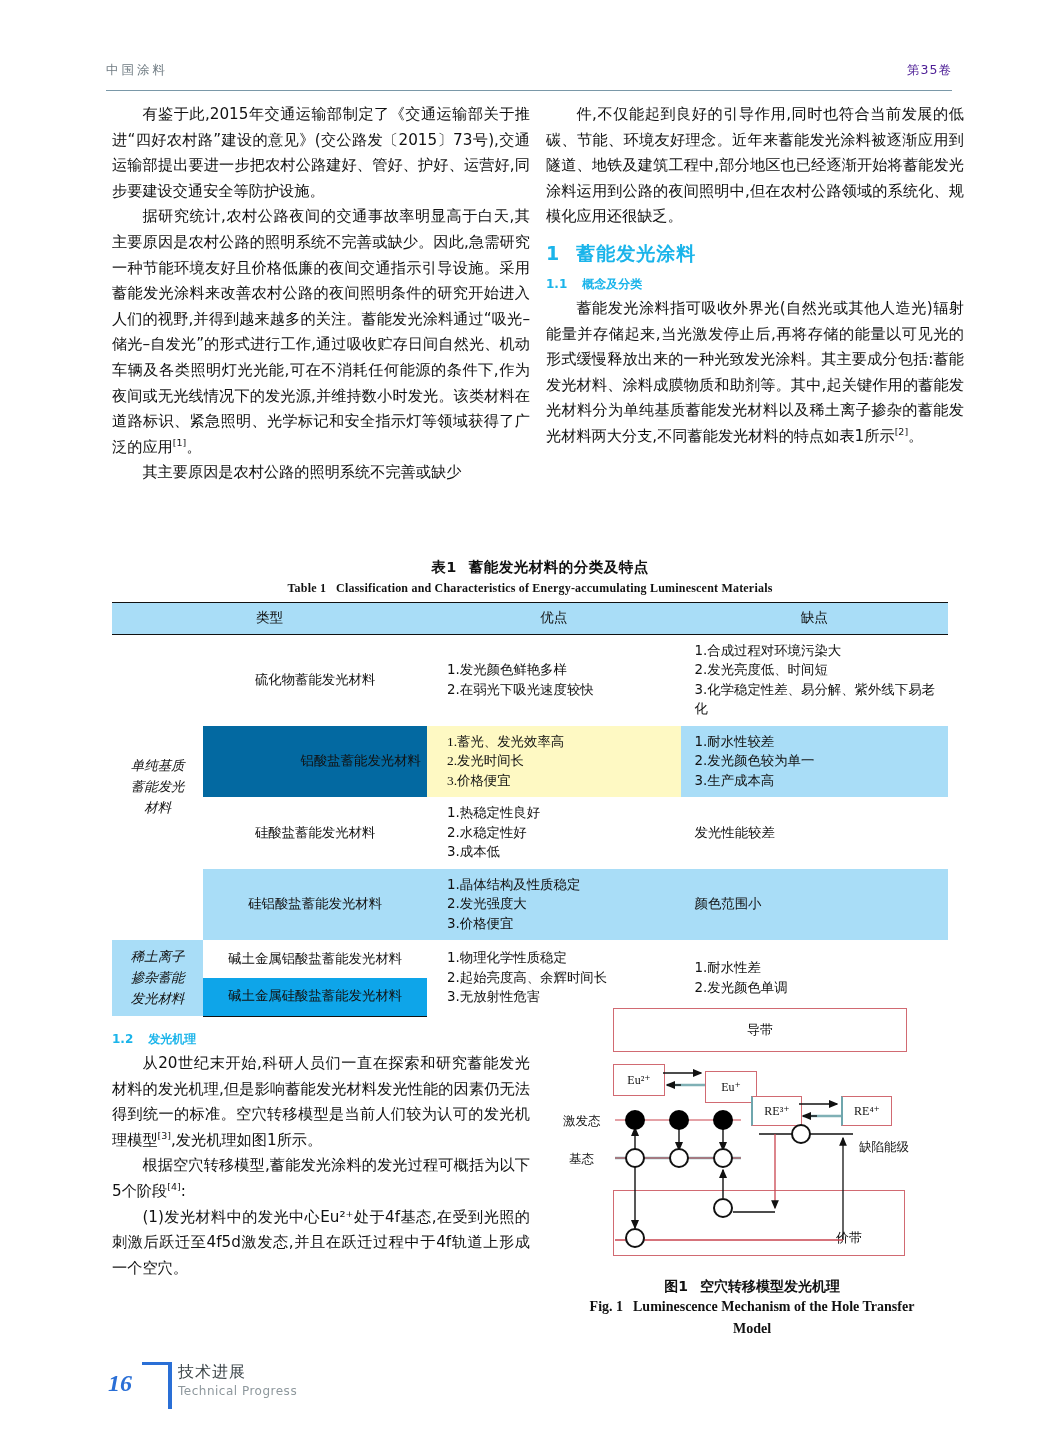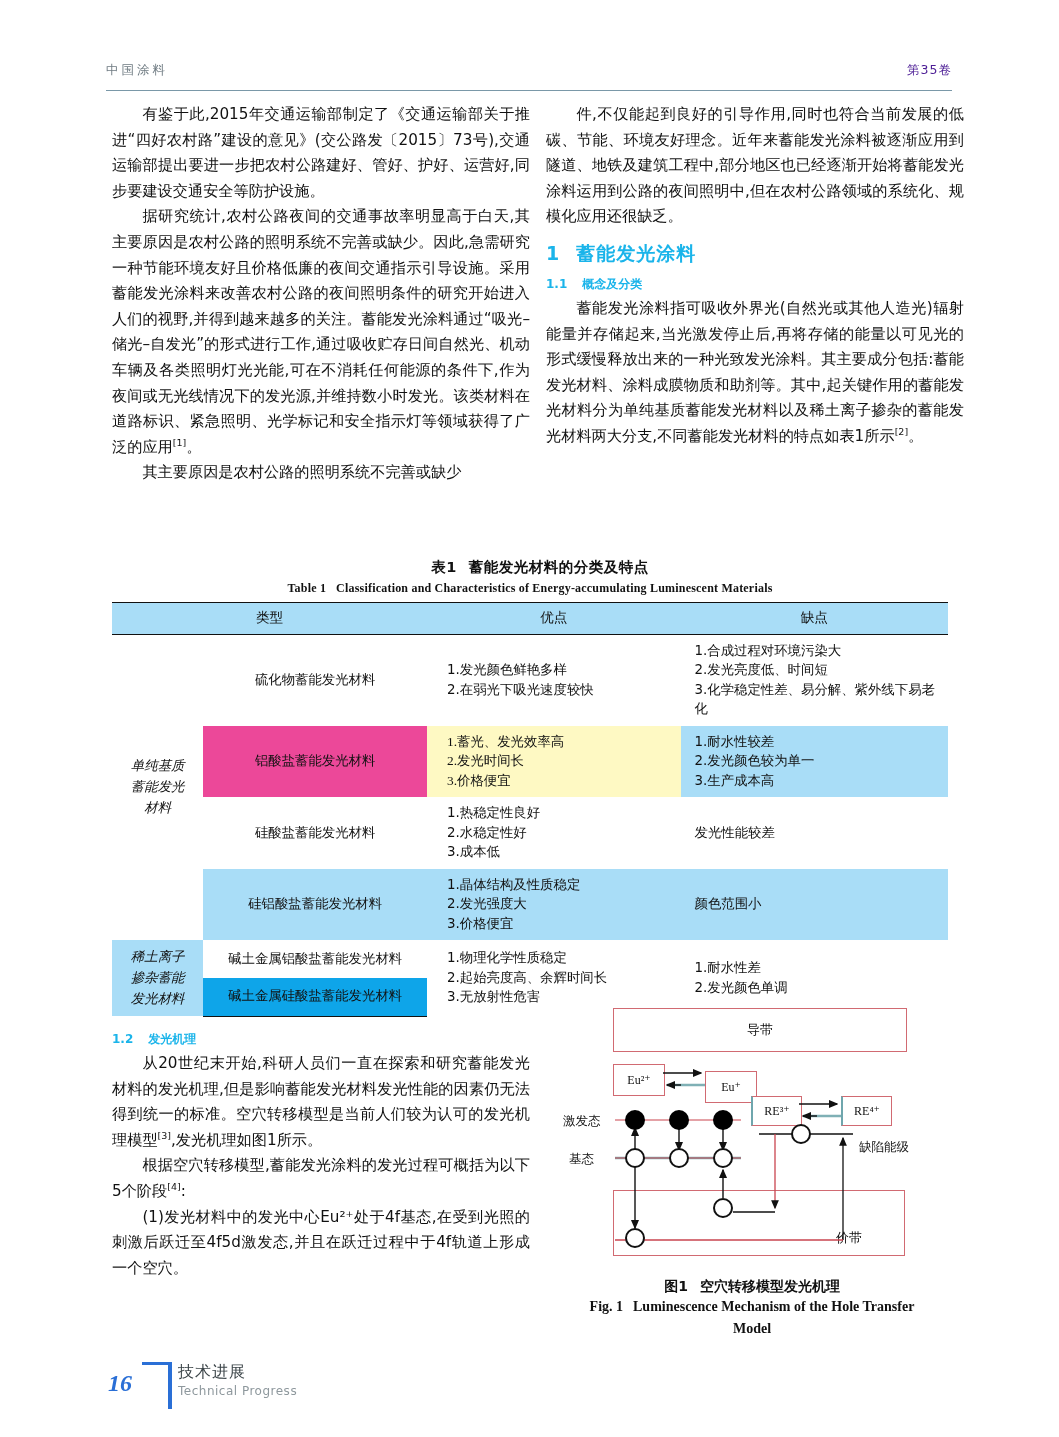--- a/index.html
+++ b/index.html
@@ -200,21 +200,21 @@
               <div>1.发光颜色鲜艳多样</div>
               <div>2.在弱光下吸光速度较快</div>
             </td>
             <td class="con">
               <div>1.合成过程对环境污染大</div>
               <div>2.发光亮度低、时间短</div>
               <div>3.化学稳定性差、易分解、紫外线下易老化</div>
             </td>
           </tr>
           <tr class="hl">
-            <td class="typ" style="background: #ec4899;">铝酸盐蓄能发光材料</td>
+            <td class="typ" style="background: #0369a1; text-align: right;">铝酸盐蓄能发光材料</td>
             <td class="pro" style="background: #fef9c3; font-family: Liberation Serif, serif;">
               <div>1.蓄光、发光效率高</div>
               <div>2.发光时间长</div>
               <div>3.价格便宜</div>
             </td>
             <td class="con" style="background: rgb(169, 221, 247);">
               <div>1.耐水性较差</div>
               <div>2.发光颜色较为单一</div>
               <div>3.生产成本高</div>
             </td>

